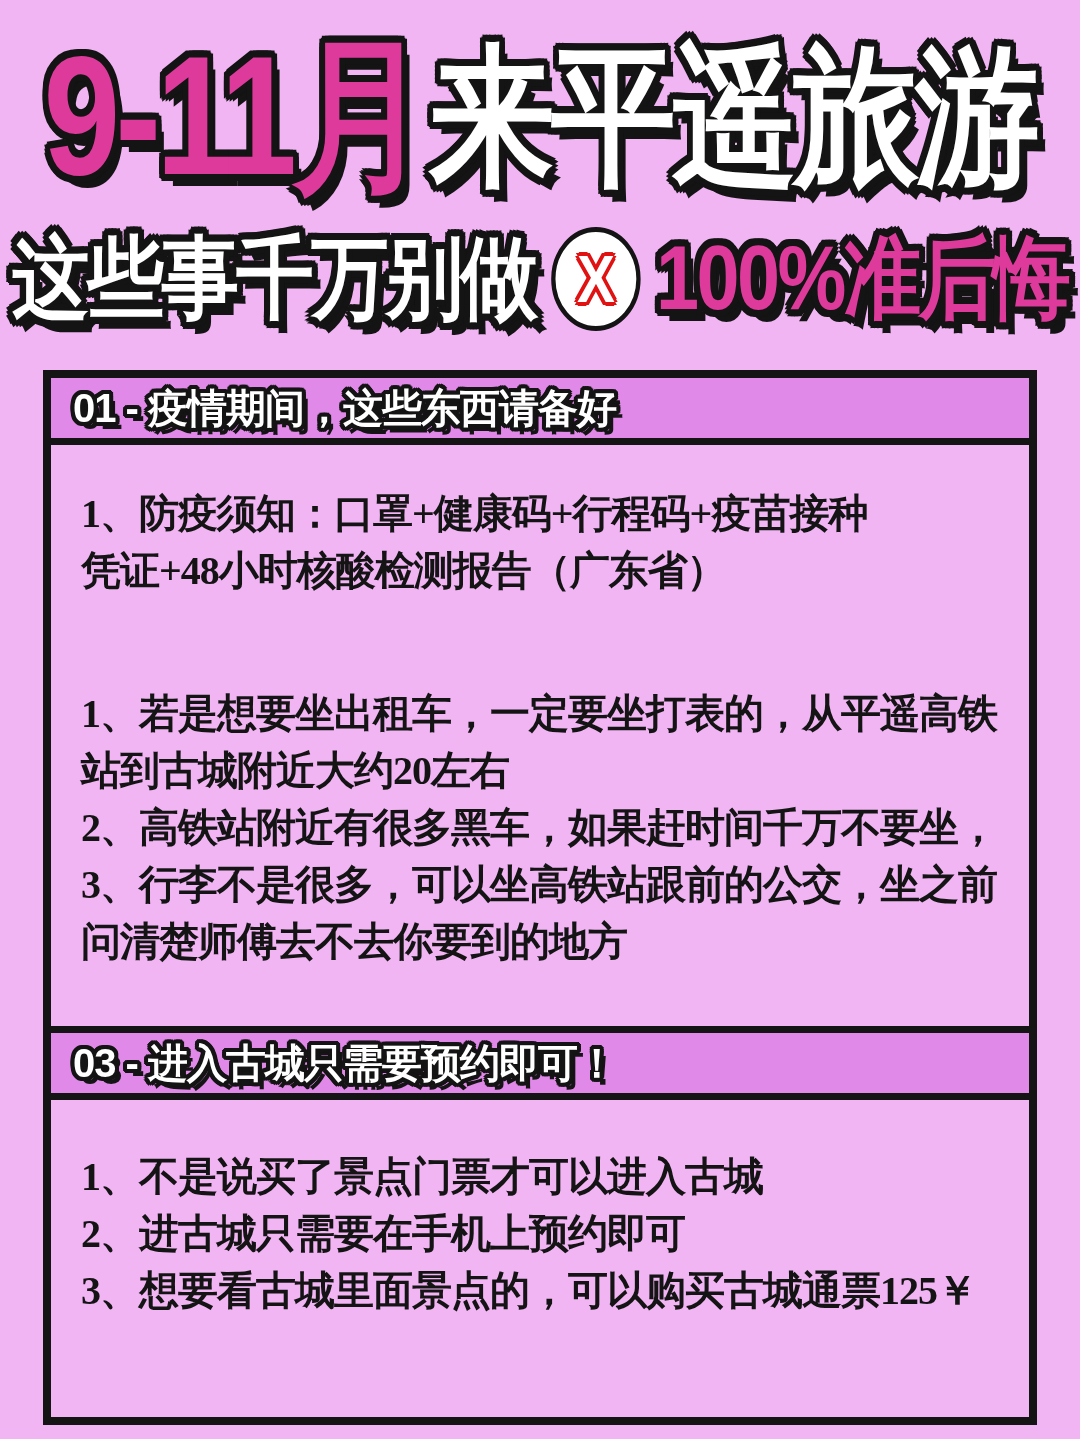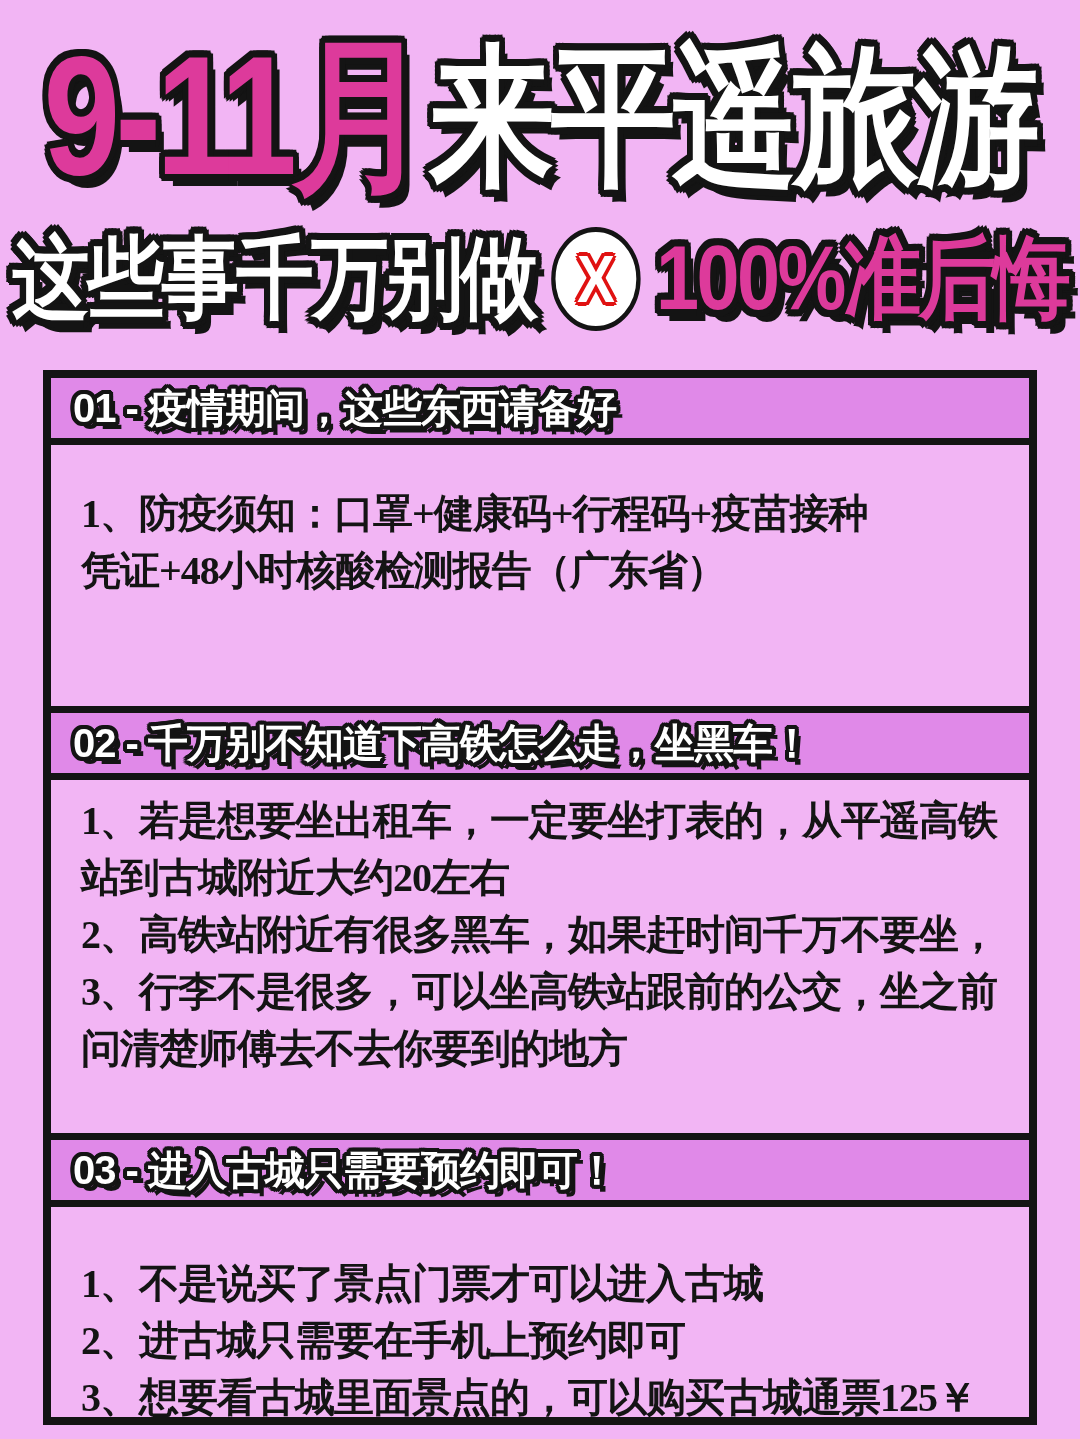--- a/index.html
+++ b/index.html
@@ -78,21 +78,21 @@
     font-weight:900;font-size:40px;letter-spacing:-1px;
     white-space:nowrap;
   }
   .section-bar.mid{border-top:7px solid var(--ink);height:74px;}
   .section-body{
     padding-left:30px;padding-right:22px;
     font-family:"Liberation Serif", serif;
     font-weight:bold;color:var(--ink);
     font-size:40px;line-height:57px;letter-spacing:-1px;
   }
-  .body-1{height:261px;padding-top:40px;}
+  .body-1{height:228px;padding-top:40px;}
   .body-2{height:353px;padding-top:12px;}
   .body-3{height:236px;padding-top:48px;}
   .tip-line{white-space:nowrap;}
 </style>
 </head>
 <body>
 
 <header class="hero">
   <div class="hero-line1">
     <span class="hero-months pink-fill ring7">9-11月</span>
@@ -110,23 +110,20 @@
 <main class="box">
 
   <div class="section-bar">
     <span class="white-fill ring4">01 - 疫情期间，这些东西请备好</span>
   </div>
   <div class="section-body body-1">
     <div class="tip-line">1、防疫须知：口罩+健康码+行程码+疫苗接种</div>
     <div class="tip-line">凭证+48小时核酸检测报告（广东省）</div>
   </div>
 
-  <div class="section-bar mid">
-    <span class="white-fill ring4">02 - 千万别不知道下高铁怎么走，坐黑车！</span>
-  </div>
   <div class="section-body body-2">
     <div class="tip-line">1、若是想要坐出租车，一定要坐打表的，从平遥高铁</div>
     <div class="tip-line">站到古城附近大约20左右</div>
     <div class="tip-line">2、高铁站附近有很多黑车，如果赶时间千万不要坐，</div>
     <div class="tip-line">3、行李不是很多，可以坐高铁站跟前的公交，坐之前</div>
     <div class="tip-line">问清楚师傅去不去你要到的地方</div>
   </div>
 
   <div class="section-bar mid">
     <span class="white-fill ring4">03 - 进入古城只需要预约即可！</span>

